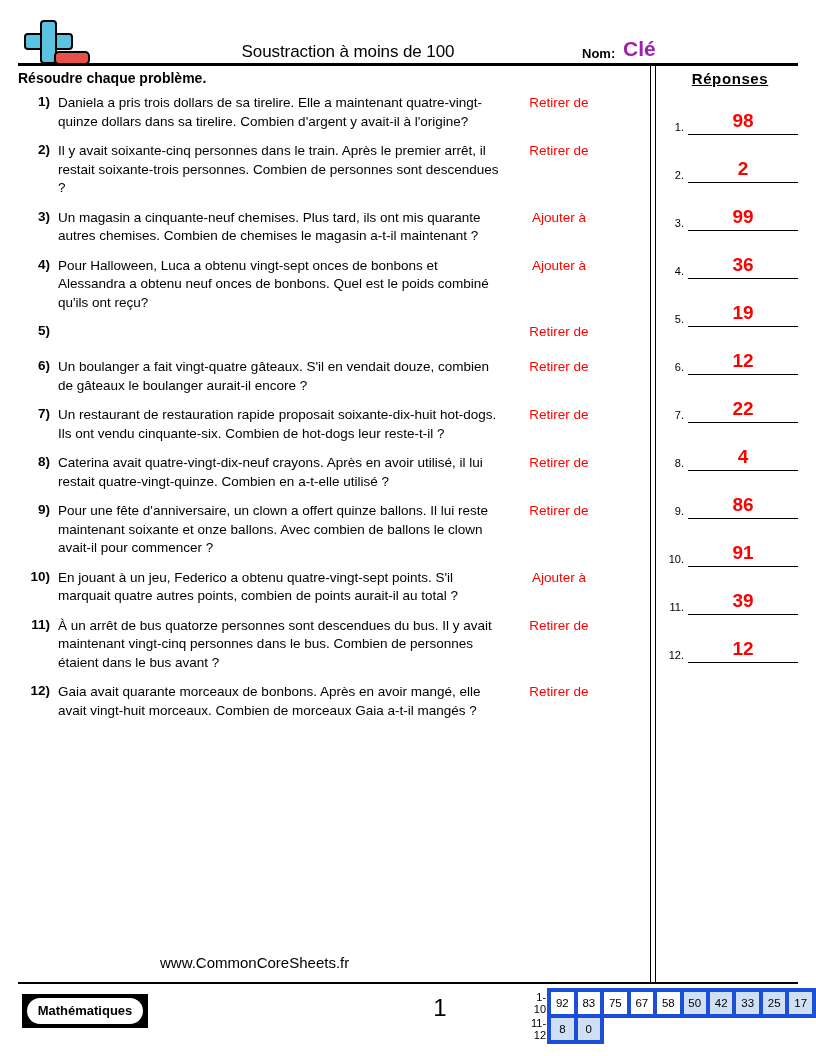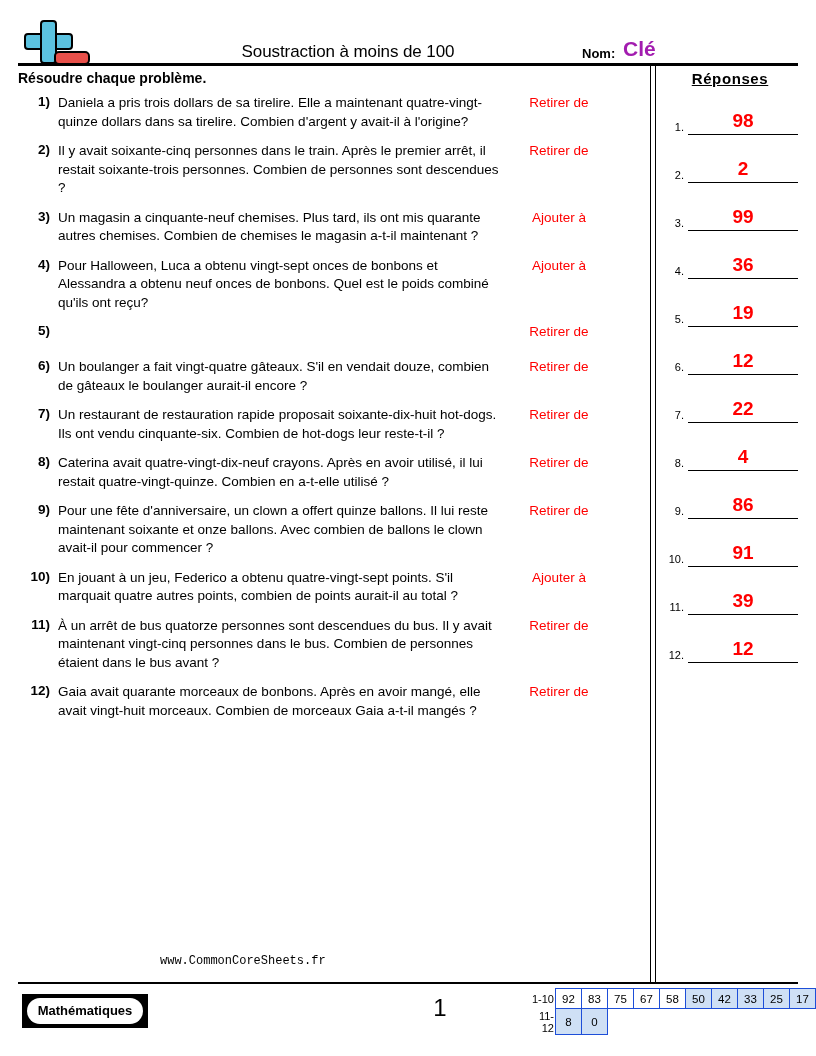--- a/index.html
+++ b/index.html
@@ -242,22 +242,21 @@
     text-align: center;
     line-height: 26px;
     font-size: 13px;
     font-weight: bold;
     color: #000;
   }
   .site {
     position: absolute;
     left: 160px;
     top: 954px;
-    font-size: 12px;
-    font-family: Liberation Mono, monospace;
+    font-size: 15px;
   }
   .pagenum {
     position: absolute;
     left: 400px;
     top: 994px;
     width: 80px;
     text-align: center;
     font-size: 24px;
   }
 
@@ -273,21 +272,21 @@
     font-size: 11px;
     text-align: right;
     border: none;
     height: 17px;
   }
   .score td.cell {
     width: 23px;
     height: 17px;
     text-align: center;
     font-size: 11.5px;
-    border: 1px solid #1d4ed8;
+    border: 4px solid #1d4ed8;
     background: #ffffff;
   }
   .score td.cell.hl {
     background: #cfe0f5;
   }
   .score td.blank {
     border: none;
     background: transparent;
     width: 23px;
     height: 17px;

